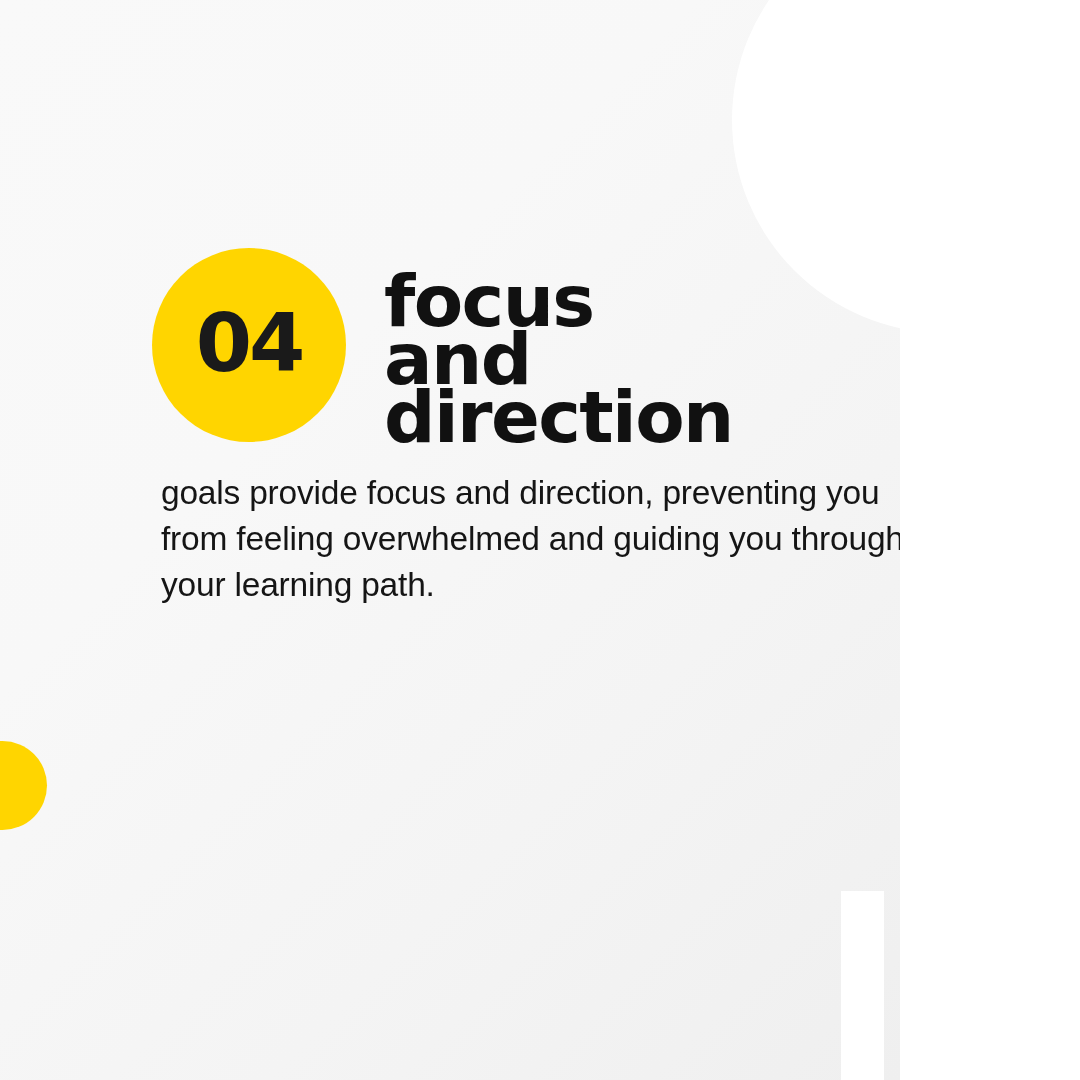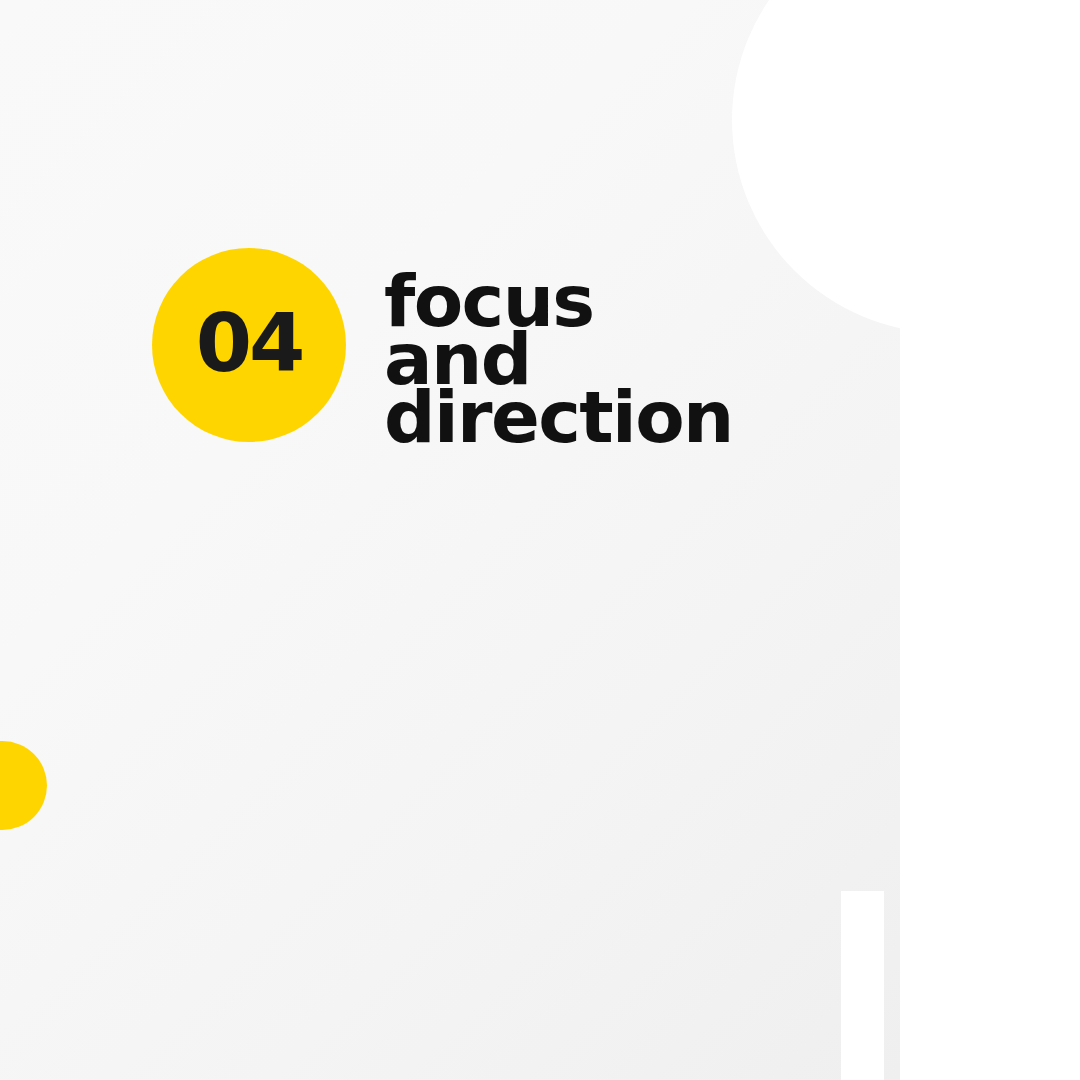--- a/index.html
+++ b/index.html
@@ -159,16 +159,17 @@
 
       <div id="number-badge">
         <span id="badge-number">04</span>
       </div>
 
       <h1 id="heading">focus and
 direction</h1>
 
     </div>
 
+    <p id="body-paragraph">goals provide focus and direction, preventing you from feeling overwhelmed and guiding you through your learning path.</p>
 
   </div>
 
 </div>
 
 </body></html>

